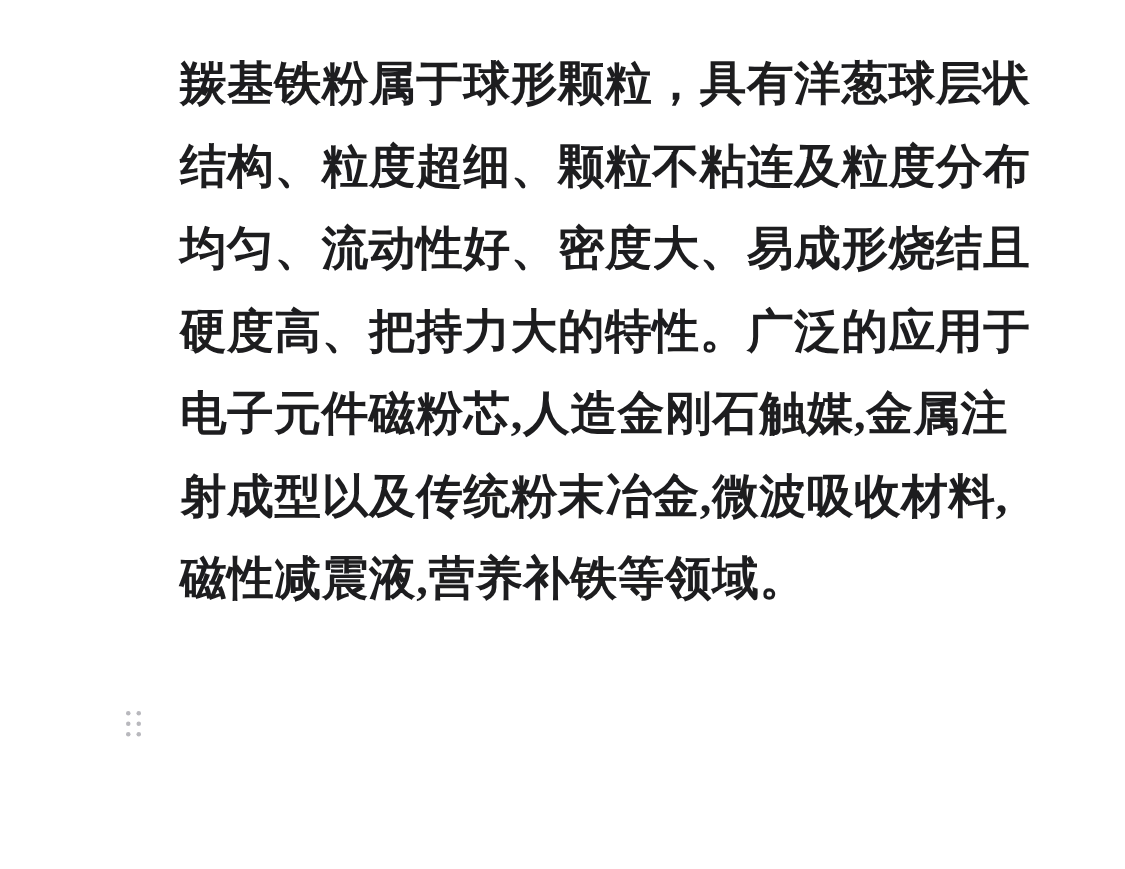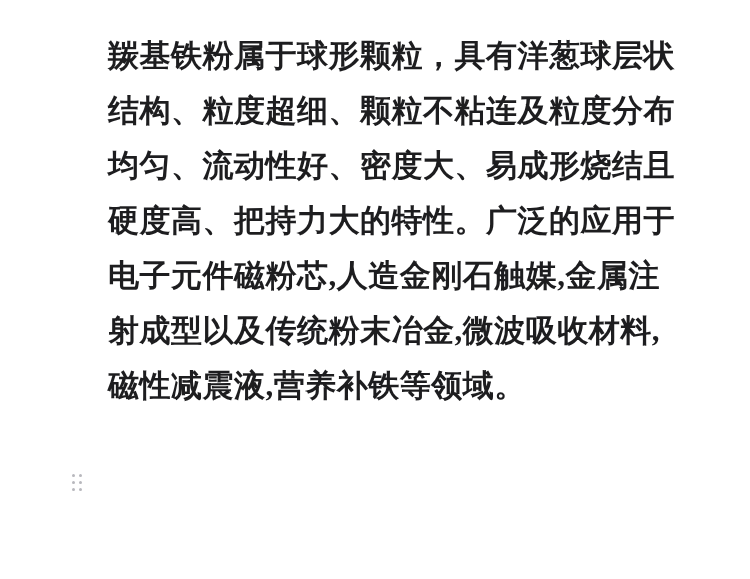--- a/index.html
+++ b/index.html
@@ -12,20 +12,21 @@
     height: 579px;
     font-family: "Liberation Serif", "DejaVu Serif", serif;
     overflow: hidden;
   }
   .page {
     position: relative;
     width: 629px;
     height: 579px;
     background: #ffffff;
     box-sizing: border-box;
+    margin-left: 12px;
   }
   .content-block {
     position: absolute;
     left: 108px;
     top: 28px;
     width: 580px;
   }
   .paragraph {
     margin: 0;
     font-family: "Liberation Serif", "DejaVu Serif", serif;

